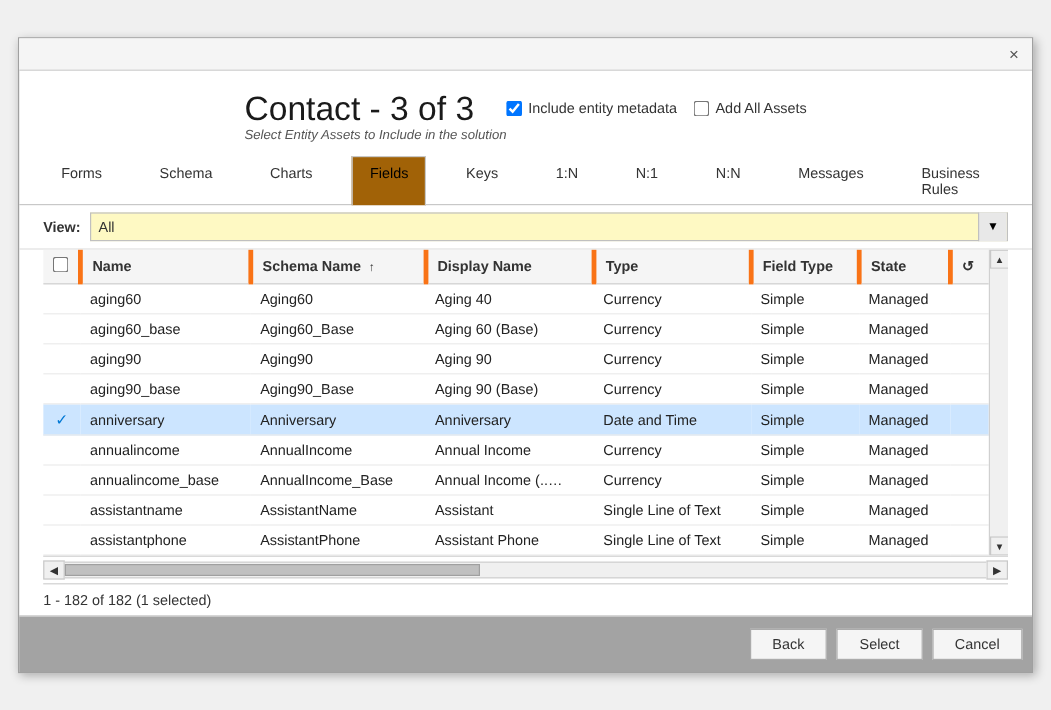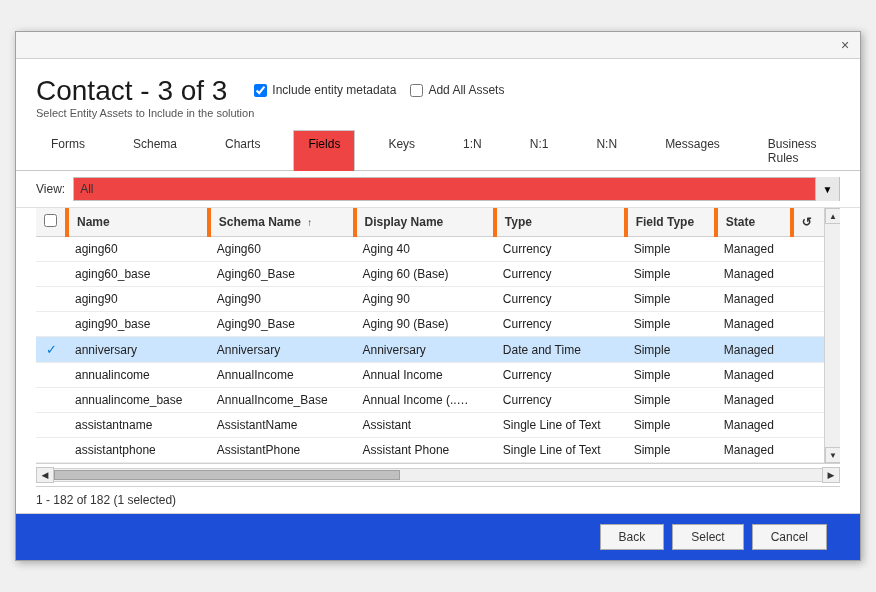--- a/index.html
+++ b/index.html
@@ -35,32 +35,33 @@
       cursor: pointer;
       font-size: 14px;
       color: #555;
       display: flex;
       align-items: center;
       justify-content: center;
     }
     .header {
       padding: 16px 20px 10px 20px;
       display: flex;
-      justify-content: flex-start;
+      justify-content: center;
       align-items: flex-start;
     }
     .header-left h1 {
       font-size: 28px;
       font-weight: 300;
       color: #1a1a1a;
     }
     .header-left p {
       font-size: 11px;
       color: #555;
       margin-top: 0;
+      font-style: italic;
     }
     .header-right {
       display: flex;
       align-items: center;
       gap: 14px;
       padding-top: 8px;
     }
     .checkbox-label {
       display: flex;
       align-items: center;
@@ -81,40 +82,40 @@
       border-bottom: none;
       cursor: pointer;
       font-size: 12px;
       color: #333;
       background: transparent;
       margin-right: 2px;
       position: relative;
       bottom: -1px;
     }
     .tab.active {
-      background: #ef4444;
+      background: #a16207;
       border-color: #c8c8c8;
       border-bottom-color: #ffffff;
       color: #000;
       font-weight: 500;
     }
     .toolbar {
       display: flex;
       align-items: center;
       padding: 6px 20px;
       gap: 8px;
       border-bottom: 1px solid #e0e0e0;
     }
-    .toolbar label { font-size: 12px; font-weight: 400; color: #333; }
+    .toolbar label { font-size: 12px; font-weight: 700; color: #333; }
     .view-select-wrapper {
       flex: 1;
       display: flex;
       align-items: center;
       border: 1px solid #c0c0c0;
-      background: #ef4444;
+      background: #fef9c3;
       height: 24px;
     }
     .view-select-value {
       flex: 1;
       padding: 0 6px;
       font-size: 12px;
       color: #333;
       line-height: 24px;
     }
     .view-select-arrow {
@@ -205,24 +206,24 @@
       border: 1px solid #a0a0a0;
     }
     .status-bar {
       padding: 6px 20px;
       font-size: 12px;
       color: #333;
     }
     .footer {
       display: flex;
       justify-content: flex-end;
-      padding: 10px 33px;
+      padding: 10px 8px;
       gap: 8px;
       border-top: 1px solid #d0d0d0;
-      background: #1d4ed8;
+      background: #a3a3a3;
     }
     .btn {
       padding: 5px 18px;
       font-size: 12px;
       border: 1px solid #ababab;
       background: #f5f5f5;
       cursor: pointer;
       color: #333;
       min-width: 60px;
     }

